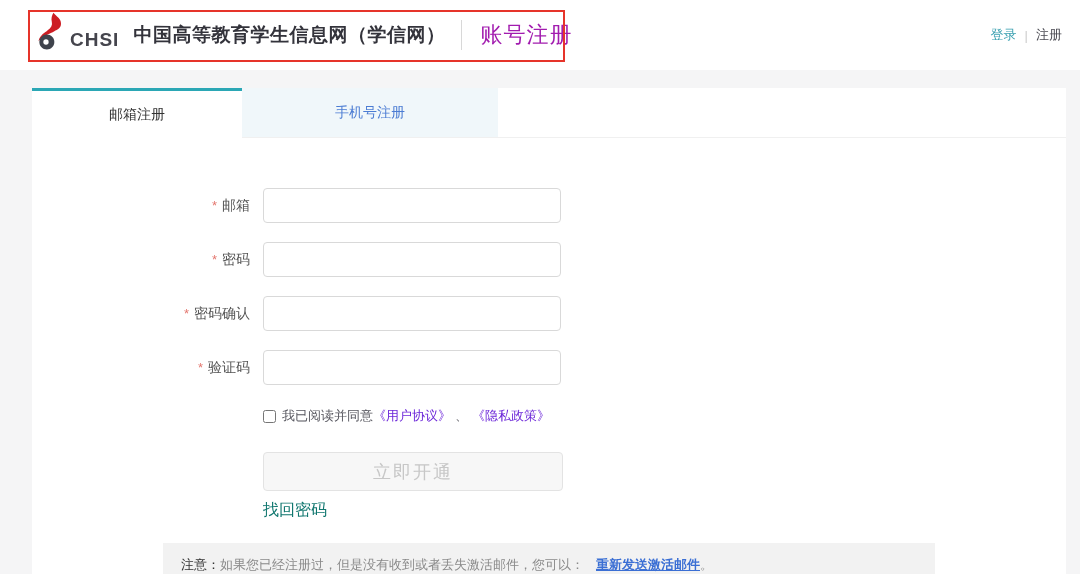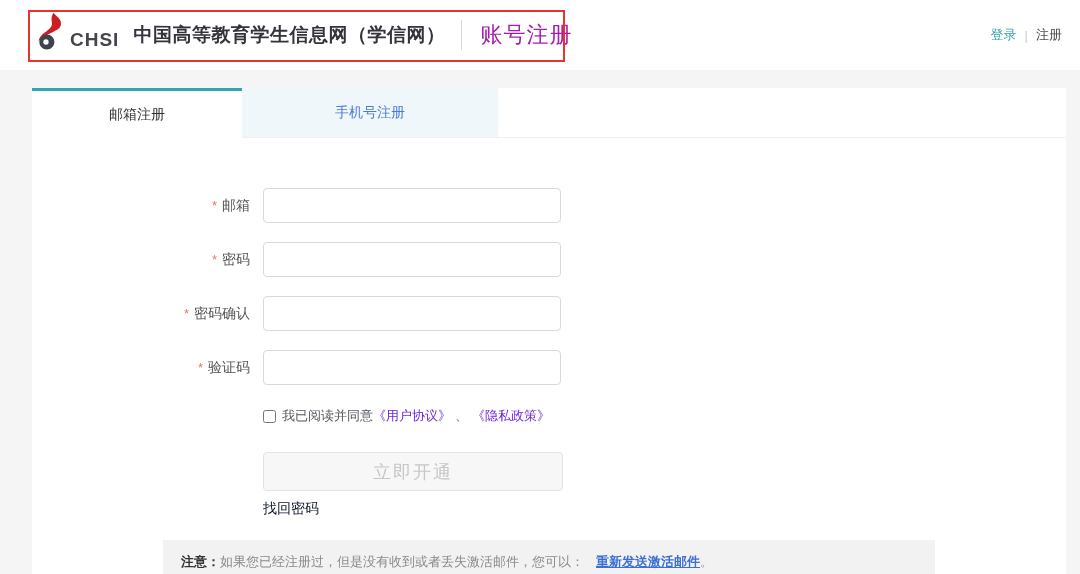--- a/index.html
+++ b/index.html
@@ -37,25 +37,25 @@
   .row-label { width:218px; text-align:right; font-size:14px; color:#555555; }
   .req { color:#e4776f; margin-right:5px; font-size:13px; }
   .form-row input[type=text] { margin-left:13px; width:298px; height:35px; border:1px solid #d9d9d9; border-radius:4px; outline:none; padding:0 10px; font-size:14px; color:#333; background:#fff; }
 
   .agree-row { margin:22px 0 0 231px; display:flex; align-items:center; font-size:13px; color:#55555d; height:18px; }
   .agree-row input[type=checkbox] { width:13px; height:13px; margin-right:6px; }
   .agree-link { color:#6d28d9; cursor:pointer; }
   .agree-sep { color:#55555d; margin:0 4px; }
 
   .submit-btn { display:block; margin:27px 0 0 231px; width:300px; height:39px; background:#f7f7f7; border:1px solid #e3e3e3; border-radius:4px; font-size:18px; color:#c7c7c7; letter-spacing:2px; font-family:inherit; }
-  .forgot-link { display:inline-block; margin:9px 0 0 231px; font-size:14px; color:#0f172a; cursor:pointer; }
+  .forgot-link { display:inline-block; margin:9px 0 0 231px; font-size:16px; color:#0f766e; cursor:pointer; }
 
   
   .notice-bar { width:772px; margin:22px auto 0 auto; background:#f2f2f2; padding:13px 18px; font-size:13px; color:#8a8a8a; }
-  .notice-label { color:#333333; font-weight:bold; }
+  .notice-label { color:#333333; font-weight:normal; }
   .notice-link { color:#3b6fd4; font-weight:600; cursor:pointer; margin-left:12px;text-decoration:underline; }
   .notice-suffix { color:#8a8a8a; }
 
   
   .deco { position:absolute; border:2px solid #ededed; border-radius:6px; }
   .deco-cloud { left:-10px; top:150px; width:28px; height:18px; border-radius:12px; transform:rotate(-10deg); }
   .deco-card { left:-4px; top:392px; width:32px; height:40px; transform:rotate(-22deg); }
   .deco-card .dot { position:absolute; left:8px; top:9px; width:12px; height:12px; border:2px solid #ededed; border-radius:50%; }
   .deco-half { left:-16px; top:540px; width:30px; height:36px; transform:rotate(15deg); }
   .deco-right { left:1058px; top:540px; width:30px; height:38px; transform:rotate(18deg); }

